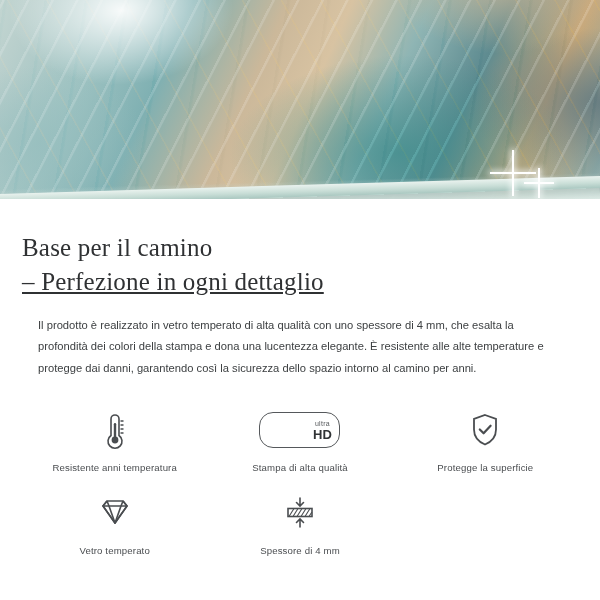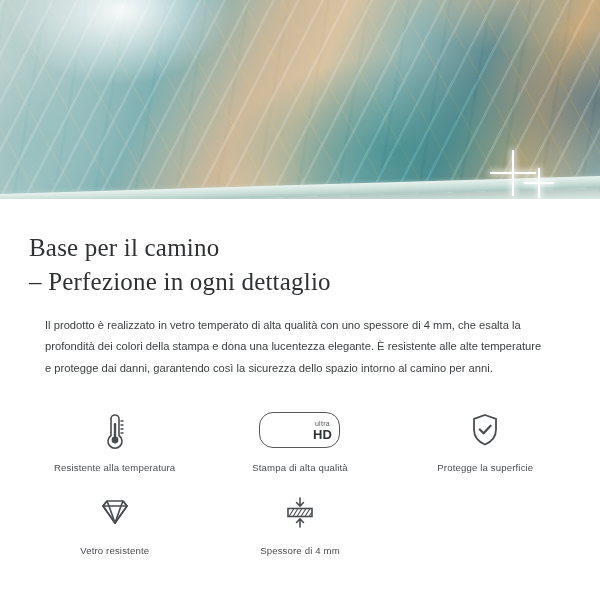--- a/index.html
+++ b/index.html
@@ -114,32 +114,32 @@
     transform: translate(-50%,-50%);
     box-shadow: 0 0 6px 1px rgba(255,255,255,0.9);
   }
   .sparkle.s1 { left: 490px; top: 150px; }
   .sparkle.s2 { left: 524px; top: 168px; width: 30px; height: 30px; }
   .sparkle.s2::before { width: 30px; }
   .sparkle.s2::after { height: 30px; }
 
   
   .content {
-    padding: 16px 34px 0 29px;
+    padding: 16px 34px 0 22px;
   }
   .headline {
     font-family: "Liberation Serif", serif;
     font-size: 25px;
     line-height: 1.35;
     color: #2f3133;
     font-weight: 400;
     margin: 0 0 16px 0;
     letter-spacing: 0.2px;
   }
-  .headline .l2 { display: block; }
+  .headline .l2 { display: block; text-decoration: underline; }
   .paragraph {
     font-size: 11.2px;
     line-height: 1.95;
     color: #3d4042;
     margin: 16px;
     max-width: 540px;
   }
 
   
   .features {
@@ -221,21 +221,21 @@
 
     <div class="feature">
       <div class="feature-icon">
         <svg width="40" height="44" viewBox="0 0 40 44" fill="none" stroke="#4a4d50" stroke-width="1.6">
           <path d="M20 7a4 4 0 0 1 4 4v16.5a7 7 0 1 1-8 0V11a4 4 0 0 1 4-4z"></path>
           <circle cx="20" cy="32" r="3.4" fill="#4a4d50" stroke="none"></circle>
           <rect x="18.8" y="15" width="2.4" height="15" rx="1.2" fill="#4a4d50" stroke="none"></rect>
           <path d="M25.5 13h3M25.5 17h3M25.5 21h3M25.5 25h3"></path>
         </svg>
       </div>
-      <div class="feature-label">Resistente alla temperatura</div>
+      <div class="feature-label">Resistente anni temperatura</div>
     </div>
 
     <div class="feature">
       <div class="feature-icon">
         <div class="hd-box">
           <span class="ultra">ultra</span>
           <span class="hd">HD</span>
         </div>
       </div>
       <div class="feature-label">Stampa di alta qualità</div>
@@ -254,21 +254,21 @@
     <div class="feature">
       <div class="feature-icon">
         <svg width="44" height="40" viewBox="0 0 44 40" fill="none" stroke="#4a4d50" stroke-width="1.6" stroke-linejoin="round">
           <path d="M10 13h24l-12 17L10 13z"></path>
           <path d="M10 13l4-5h16l4 5"></path>
           <path d="M14 8l-4 5 12 17 12-17-4-5"></path>
           <path d="M16 13l6 17 6-17"></path>
           <path d="M16 13l-2-5M28 13l2-5"></path>
         </svg>
       </div>
-      <div class="feature-label">Vetro resistente</div>
+      <div class="feature-label">Vetro temperato</div>
     </div>
 
 
     <div class="feature">
       <div class="feature-icon">
         <svg width="44" height="42" viewBox="0 0 44 42" fill="none" stroke="#4a4d50" stroke-width="1.6" stroke-linecap="round">
           <path d="M22 6v7M18.5 10.5L22 14l3.5-3.5"></path>
           <rect x="10" y="16.5" width="24" height="8" stroke-width="1.6"></rect>
           <path d="M11 24.5l5-8M15 24.5l5-8M19 24.5l5-8M23 24.5l5-8M27 24.5l5-8M31 24.5l2.6-4" stroke-width="1.1"></path>
           <path d="M22 35v-7M18.5 30.5L22 27l3.5 3.5"></path>

